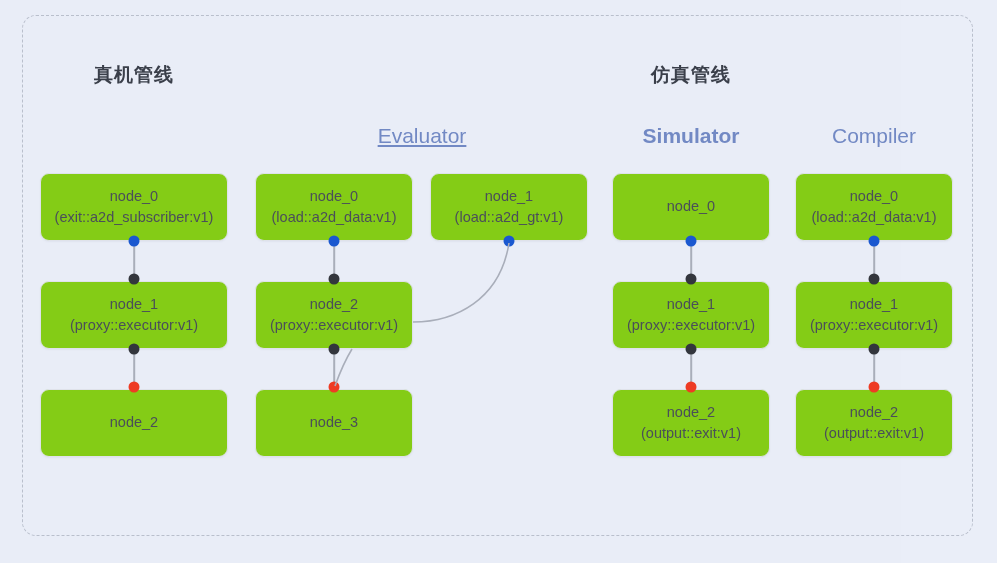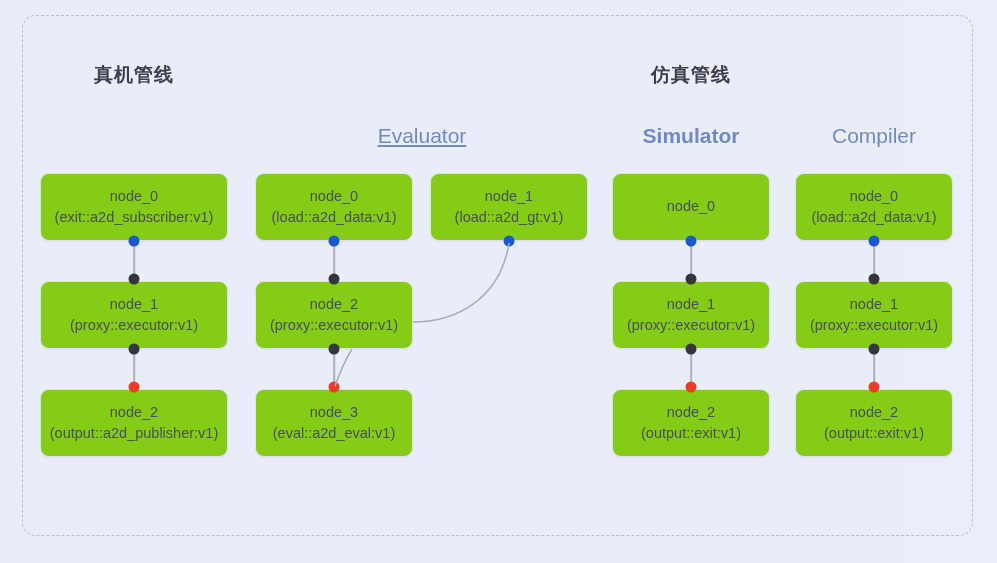--- a/index.html
+++ b/index.html
@@ -112,21 +112,20 @@
   <div class="node" style="left:40px; top:173px; width:188px; height:68px;">
     <div class="node-title">node_0</div>
     <div class="node-sub">(exit::a2d_subscriber:v1)</div>
   </div>
   <div class="node" style="left:40px; top:281px; width:188px; height:68px;">
     <div class="node-title">node_1</div>
     <div class="node-sub">(proxy::executor:v1)</div>
   </div>
   <div class="node" style="left:40px; top:389px; width:188px; height:68px;">
     <div class="node-title">node_2</div>
-    <div class="node-sub">(output::a2d_publisher:v1)</div>
   </div>
   <div class="link-v" style="left:134px; top:241px; height:40px;"></div>
   <div class="link-v" style="left:134px; top:349px; height:40px;"></div>
   <div class="port port-blue" style="left:134px; top:241px;"></div>
   <div class="port port-dark" style="left:134px; top:279px;"></div>
   <div class="port port-dark" style="left:134px; top:349px;"></div>
   <div class="port port-red" style="left:134px; top:387px;"></div>
 
   <div class="col-subtitle" style="left:244px; top:124px; width:356px;text-decoration:underline;">Evaluator</div>
 
@@ -137,21 +136,20 @@
   <div class="node" style="left:430px; top:173px; width:158px; height:68px;">
     <div class="node-title">node_1</div>
     <div class="node-sub">(load::a2d_gt:v1)</div>
   </div>
   <div class="node" style="left:255px; top:281px; width:158px; height:68px;">
     <div class="node-title">node_2</div>
     <div class="node-sub">(proxy::executor:v1)</div>
   </div>
   <div class="node" style="left:255px; top:389px; width:158px; height:68px;">
     <div class="node-title">node_3</div>
-    <div class="node-sub">(eval::a2d_eval:v1)</div>
   </div>
   <div class="link-v" style="left:334px; top:241px; height:40px;"></div>
   <div class="link-v" style="left:334px; top:349px; height:40px;"></div>
   <div class="port port-blue" style="left:334px; top:241px;"></div>
   <div class="port port-blue" style="left:509px; top:241px;"></div>
   <div class="port port-dark" style="left:334px; top:279px;"></div>
   <div class="port port-dark" style="left:334px; top:349px;"></div>
   <div class="port port-red" style="left:334px; top:387px;"></div>
 
   <div class="col-title" style="left:601px; top:62px; width:180px;">仿真管线</div>

